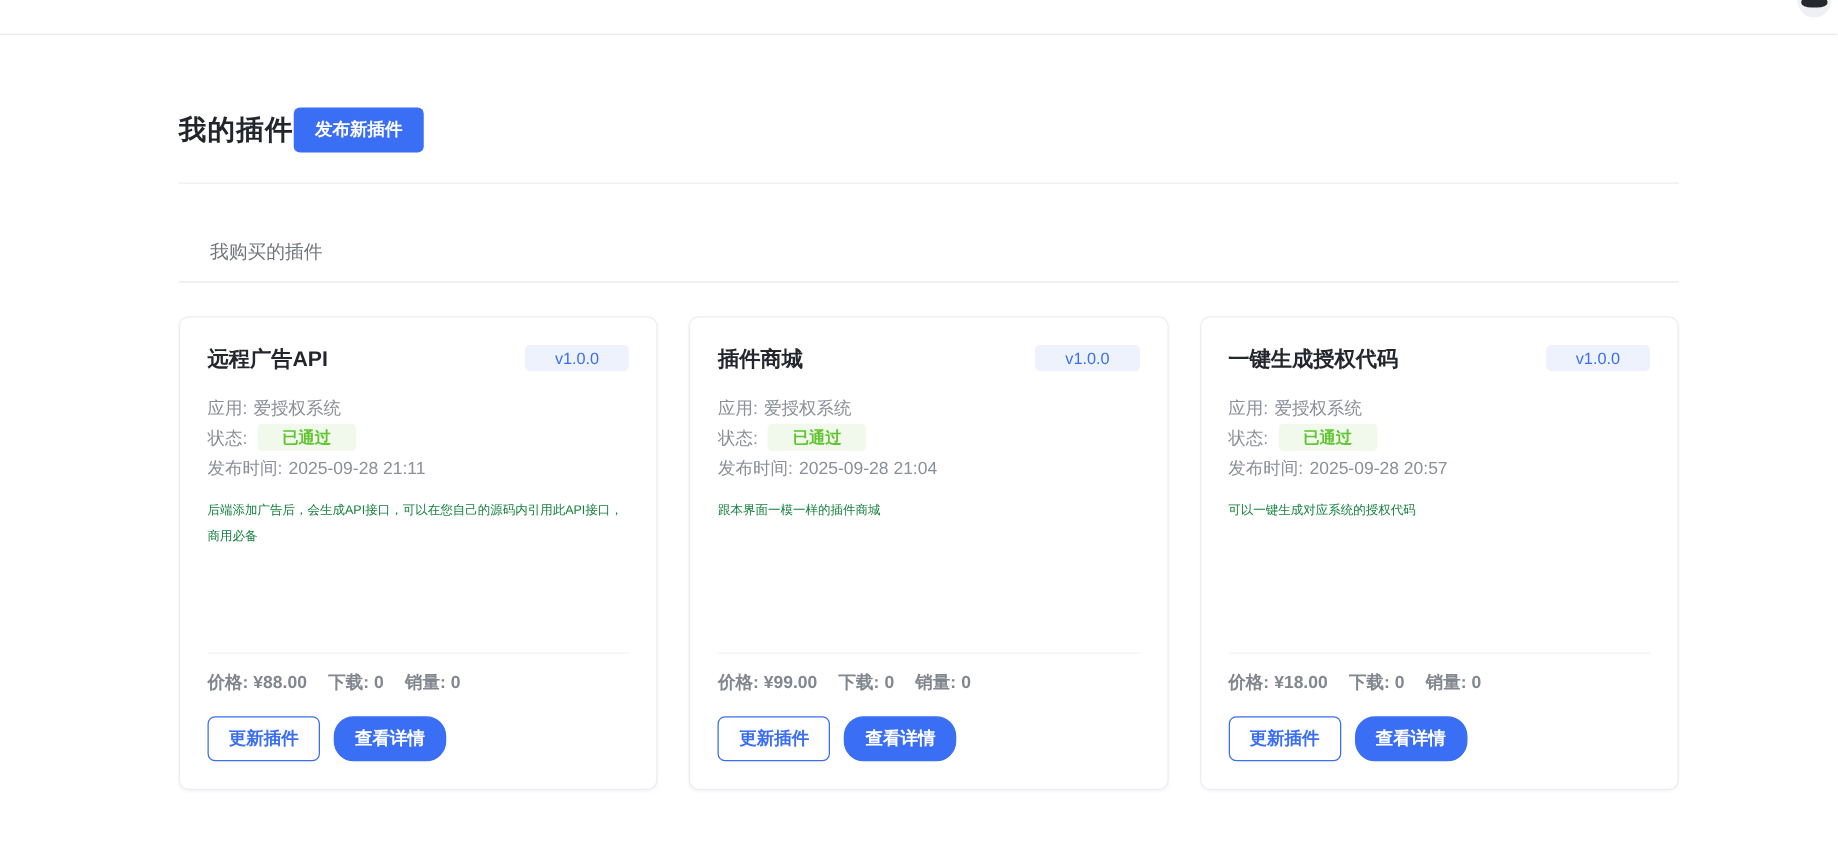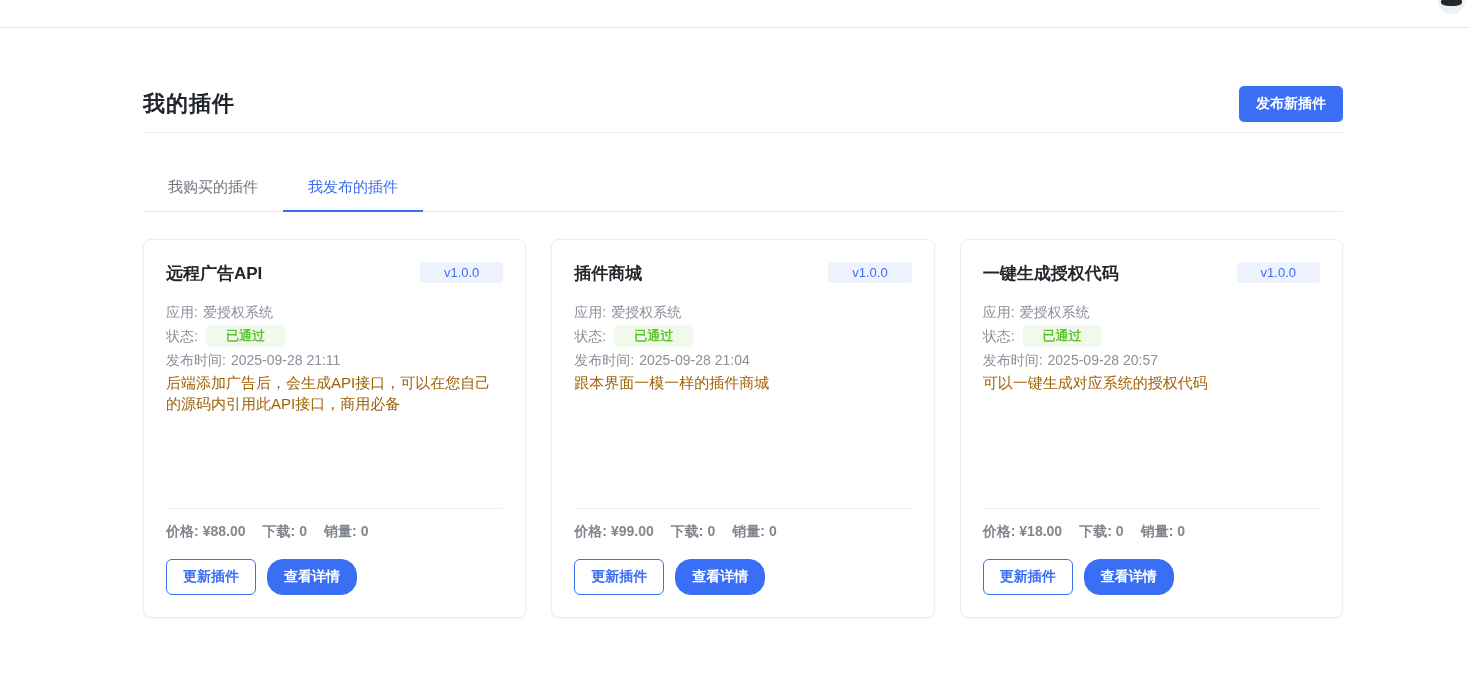--- a/index.html
+++ b/index.html
@@ -34,22 +34,21 @@
   }
   
   .container {
     width: 1200px;
     margin-left: 143px;
     padding-top: 58px;
   }
   .page-header {
     display: flex;
     align-items: center;
-    justify-content: space-between;
-    padding-bottom: 10px;
+    padding-bottom: 24px;
     border-bottom: 1px solid #eceef1;
   }
   .page-title {
     font-size: 22px;
     font-weight: bold;
     color: #22262c;
     letter-spacing: 1px;
   }
   .btn-primary {
     background: #3a6ef5;
@@ -128,22 +127,23 @@
     background: #f0f9eb;
     color: #62c431;
     font-size: 13px;
     font-weight: bold;
     padding: 3px 20px;
     border-radius: 4px;
     line-height: 1.2;
     margin-left: 3px;
   }
   .description {
-    font-size: 15px;
-    color: #a16207;
+    margin-top: 12px;
+    font-size: 10px;
+    color: #15803d;
     line-height: 21px;
     flex: 1;
   }
   .card-divider {
     border: none;
     border-top: 1px solid #f0f1f3;
     margin: 0 0 14px 0;
   }
   .stats-row {
     display: flex;
@@ -192,21 +192,20 @@
 
 <div class="container">
 
   <div class="page-header">
     <div class="page-title">我的插件</div>
     <button class="btn-primary">发布新插件</button>
   </div>
 
   <div class="tabs">
     <div class="tab">我购买的插件</div>
-    <div class="tab active">我发布的插件</div>
   </div>
 
   <div class="cards">
 
     <div class="card">
       <div class="card-head">
         <div class="card-title">远程广告API</div>
         <span class="version-badge">v1.0.0</span>
       </div>
       <div class="meta-row">

